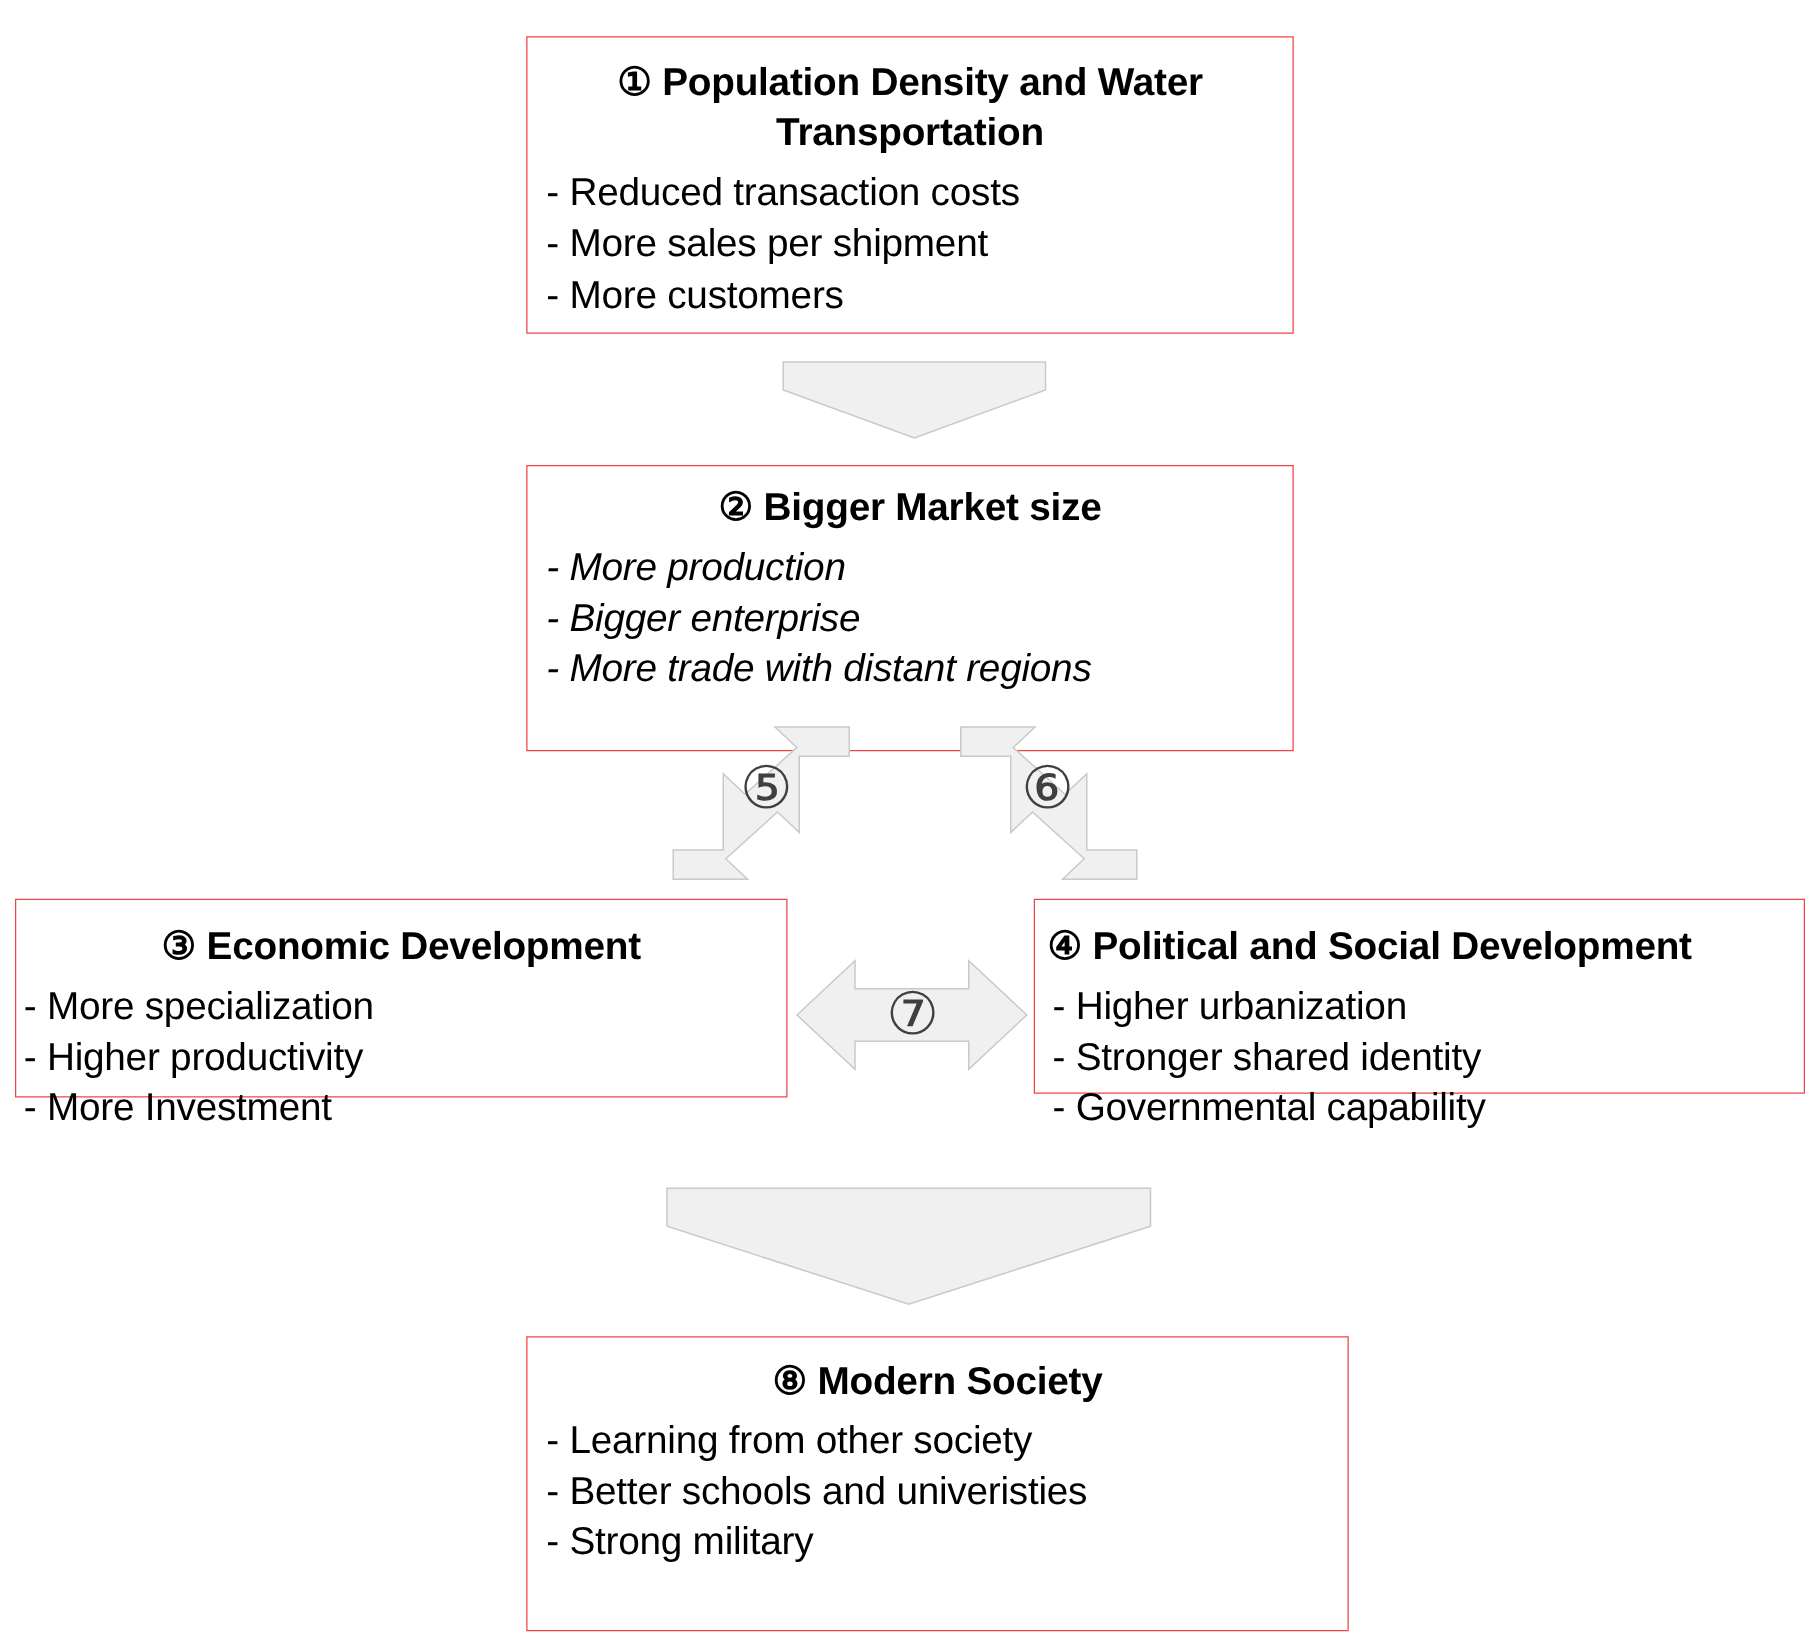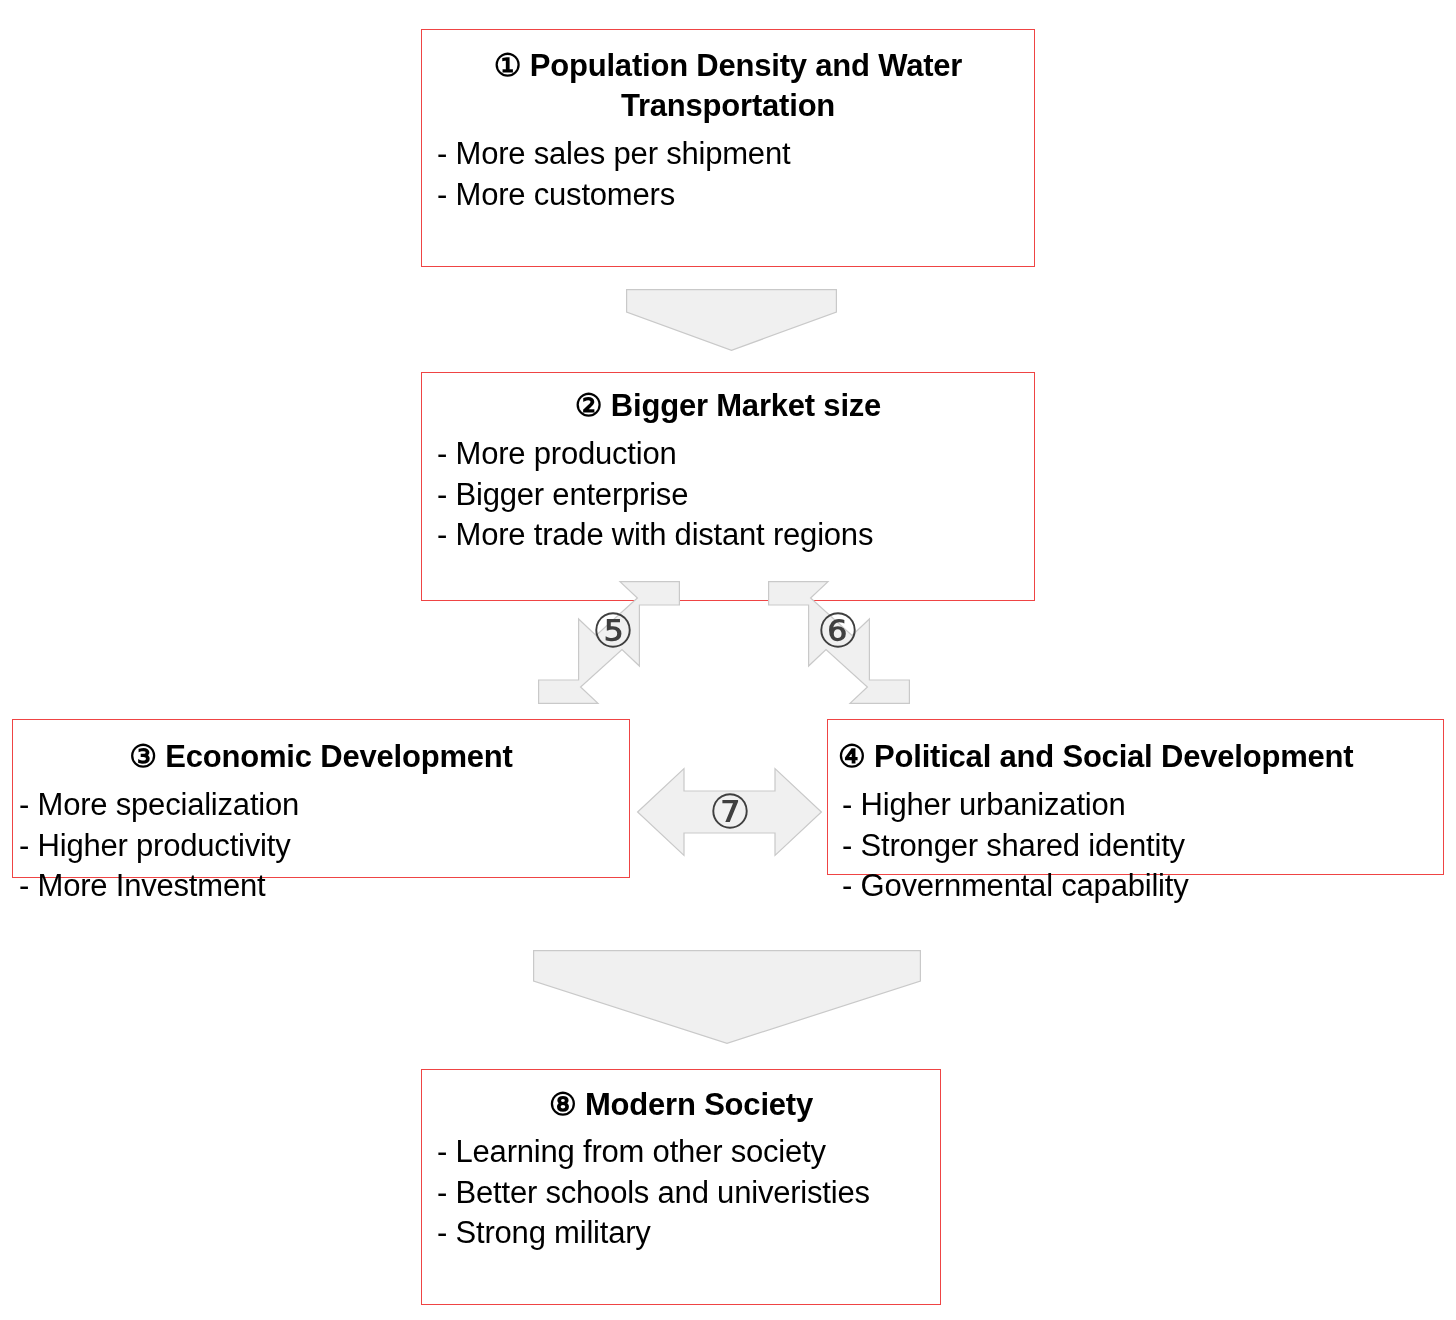--- a/index.html
+++ b/index.html
@@ -51,31 +51,31 @@
     letter-spacing: -0.2px;
   }
 
   
   #box1 { left: 421px;  top: 29px;   width: 614px;  height: 238px; }
   #box1 .node-title { margin-top: 16px; }
   #box1 .node-list  { margin-top: 9px;  padding-left: 15px; }
 
   #box2 { left: 421px;  top: 372px;  width: 614px;  height: 229px; }
   #box2 .node-title { margin-top: 13px; }
-  #box2 .node-list  { margin-top: 8px;  padding-left: 15px; }
+  #box2 .node-list  { margin-top: 8px;  padding-left: 15px; font-style: italic; }
 
   #box3 { left: 12px;   top: 719px;  width: 618px;  height: 159px; }
   #box3 .node-title { margin-top: 17px; }
   #box3 .node-list  { margin-top: 8px;  padding-left: 6px; }
 
   #box4 { left: 827px;  top: 719px;  width: 617px;  height: 156px; }
   #box4 .node-title { margin-top: 17px; text-align: left; padding-left: 10px;}
   #box4 .node-list  { margin-top: 8px;  padding-left: 14px; }
 
-  #box8 { left: 421px;  top: 1069px; width: 520px;  height: 236px; }
+  #box8 { left: 421px;  top: 1069px; width: 658px;  height: 236px; }
   #box8 .node-title { margin-top: 15px; }
   #box8 .node-list  { margin-top: 7px;  padding-left: 15px; }
 
   
   .arrow {
     position: absolute;
   }
   .arrow svg { display: block; width: 100%; height: 100%; overflow: visible; }
   .arrow-shape {
     fill: #f0f0f0;
@@ -105,20 +105,21 @@
 </style>
 </head>
 <body>
 
 <div id="canvas">
 
   <div class="node-box" id="box1">
     <div class="node-title">① Population Density and Water
 Transportation</div>
     <ul class="node-list">
+      <li>- Reduced transaction costs</li>
       <li>- More sales per shipment</li>
       <li>- More customers</li>
     </ul>
   </div>
 
   <div class="arrow" id="arrow-down-top">
     <svg viewBox="0 0 211 62" preserveAspectRatio="none">
       <polygon class="arrow-shape" points="0.6,0.6 210.4,0.6 210.4,23 105.5,61.4 0.6,23"></polygon>
     </svg>
   </div>

